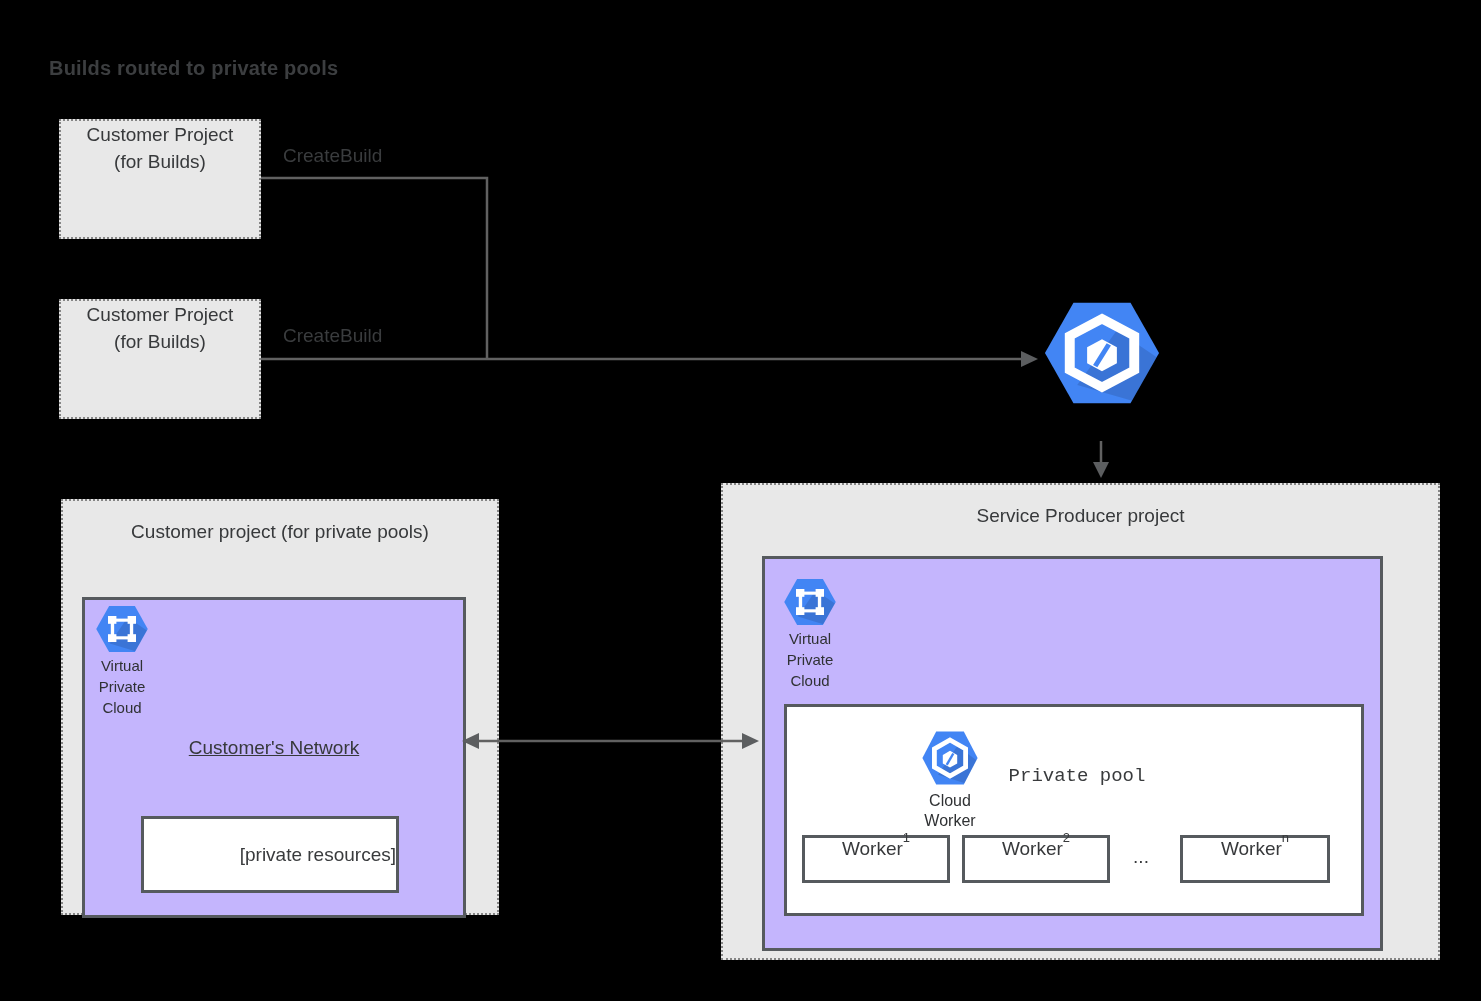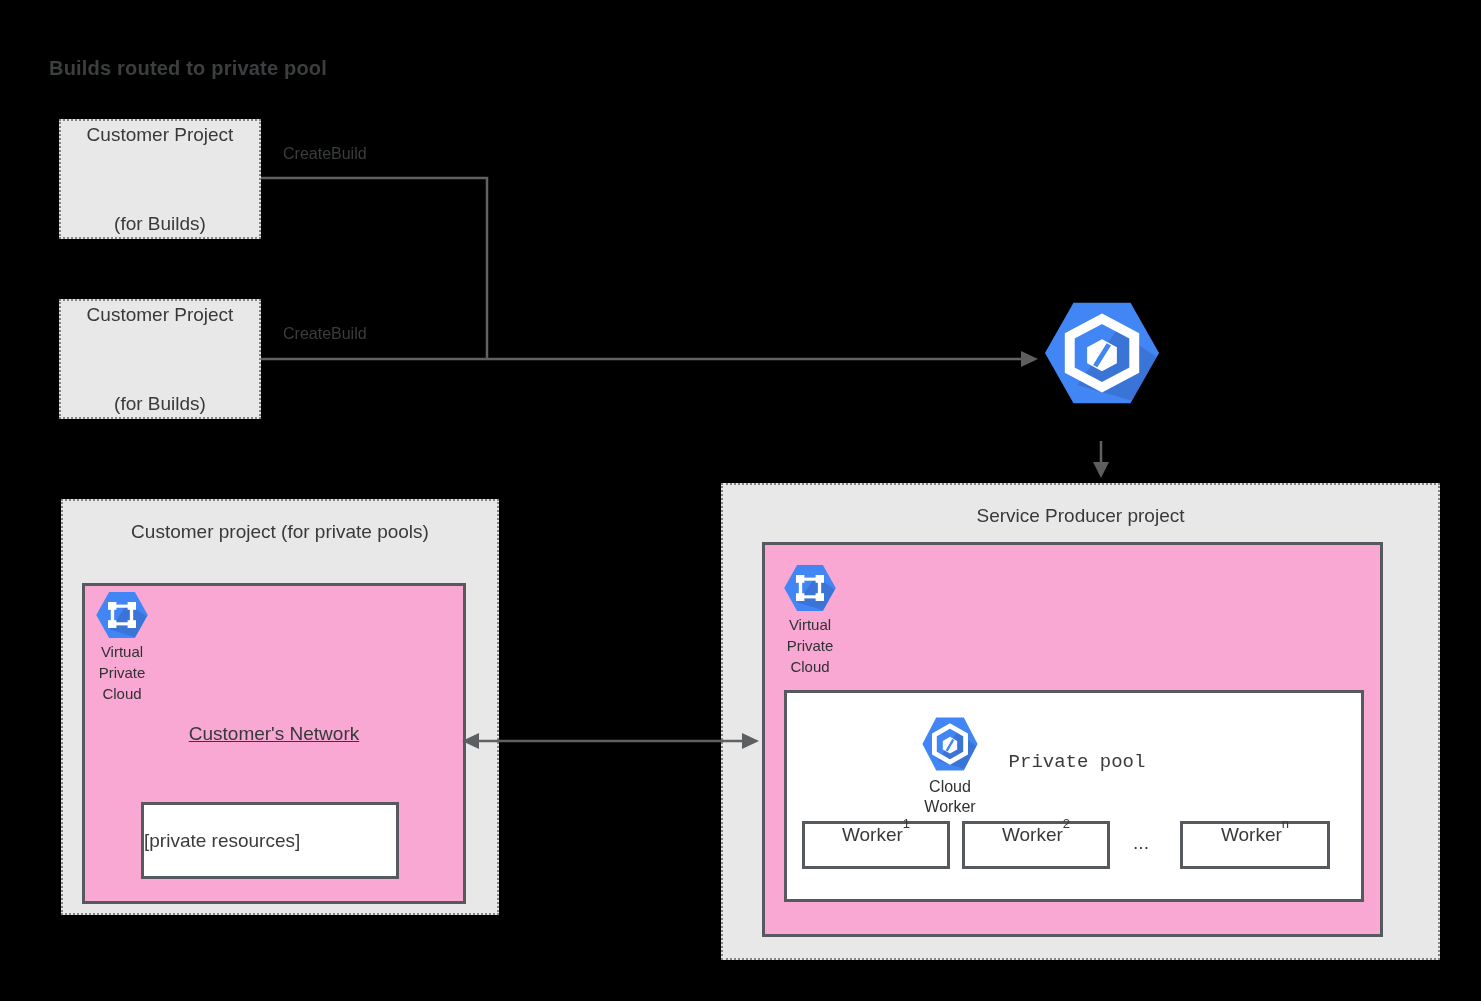--- a/index.html
+++ b/index.html
@@ -4,29 +4,29 @@
 <style>
   html,body{margin:0;padding:0;}
   body{
     width:1481px;height:1001px;position:relative;background:#000;
     font-family:"Liberation Sans",sans-serif;color:#393b3d;overflow:hidden;
   }
   .abs{position:absolute;box-sizing:border-box;}
   
   .dotted-box{background:#e8e8e8;border:2px dotted #858585;}
   
-  .blue-box{background:#f9a8d4;border:3px solid #565a5e;}
+  .blue-box{background:#c4b5fd;border:3px solid #565a5e;margin-top:14px;}
   .white-box{background:#ffffff;border:3px solid #565a5e;}
   .diagram-title{font-size:20px;font-weight:bold;color:#3c3e40;letter-spacing:.2px;}
   .proj-box{
     width:202px;height:120px;display:flex;flex-direction:column;
-    justify-content:space-between;align-items:center;font-size:19px;line-height:27px;
-    text-align:center;color:#37393b;gap:16px;
+    justify-content:flex-start;align-items:center;font-size:19px;line-height:27px;
+    text-align:center;color:#37393b;
   }
-  .conn-label{font-size:16px;color:#3a3c3e;}
+  .conn-label{font-size:19px;color:#3a3c3e;}
   .box-title{font-size:19px;color:#37393b;text-align:center;position:absolute;left:0;right:0;}
   .icon-caption{position:absolute;text-align:center;font-size:15px;line-height:21px;color:#2f3133;}
   .worker{
     position:absolute;width:142px;height:42px;background:#fff;border:3px solid #565a5e;
     display:flex;justify-content:center;align-items:flex-start;font-size:19px;color:#37393b;
   }
   .worker sub{font-size:13px;line-height:0;}
   .ellipsis{position:absolute;font-size:19px;color:#37393b;text-align:center;}
   .cline{stroke:#616161;stroke-width:2.5;fill:none;}
   .carrow{fill:#5c5e60;stroke:none;}
@@ -52,21 +52,21 @@
     <symbol id="sym-build" viewBox="0 0 100 100">
       <polygon points="27,6 73,6 96,50 73,94 27,94 4,50" fill="#4285f4"></polygon>
       <polygon points="62,30 96,55 75,92 30,78" fill="#000" opacity="0.12" clip-path="url(#hexclip)"></polygon>
       <polygon points="50,20 76,35 76,65 50,80 24,65 24,35" fill="none" stroke="#fff" stroke-width="8"></polygon>
       <polygon points="50,38 62,45 62,59 50,66 38,59 38,45" fill="#fff"></polygon>
       <line x1="55.5" y1="42.5" x2="44.5" y2="61.5" stroke="#4285f4" stroke-width="4"></line>
     </symbol>
   </defs>
 </svg>
 
-<div class="abs diagram-title" style="left:49px;top:57px;">Builds routed to private pool</div>
+<div class="abs diagram-title" style="left:49px;top:57px;">Builds routed to private pools</div>
 
 <div class="abs dotted-box proj-box" style="left:59px;top:119px;">
   <div>Customer Project</div>
   <div>(for Builds)</div>
 </div>
 <div class="abs dotted-box proj-box" style="left:59px;top:299px;">
   <div>Customer Project</div>
   <div>(for Builds)</div>
 </div>
 
@@ -85,21 +85,21 @@
       <use href="#sym-vpc"></use>
     </svg>
     <div class="icon-caption" style="left:0;top:55px;width:74px;">
       <div>Virtual</div>
       <div>Private</div>
       <div>Cloud</div>
     </div>
     <div class="box-title" style="top:137px;text-decoration:underline;">Customer's Network</div>
 
     <div class="abs white-box" style="left:56px;top:216px;width:258px;height:77px;
-         display:flex;justify-content:flex-start;align-items:center;font-size:19px;">
+         display:flex;justify-content:flex-end;align-items:center;font-size:19px;">
       <span>[private resources]</span>
     </div>
   </div>
 </div>
 
 <div class="abs dotted-box" style="left:721px;top:483px;width:719px;height:477px;">
   <div class="box-title" style="top:20px;">Service Producer project</div>
 
   <div class="abs blue-box" style="left:39px;top:57px;width:621px;height:395px;">
     <svg class="abs" style="left:17px;top:17px;" width="56" height="52" viewBox="0 0 100 100" preserveAspectRatio="none">

